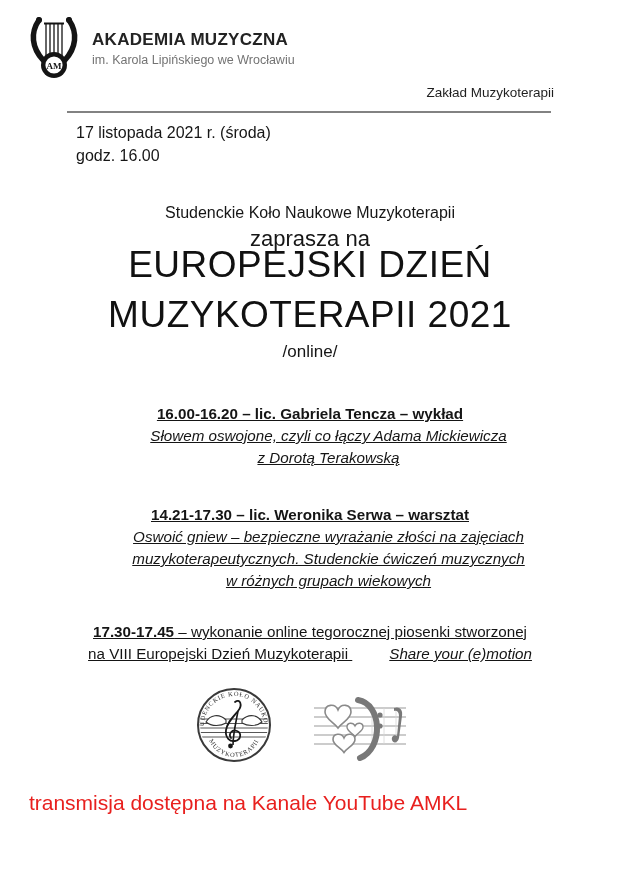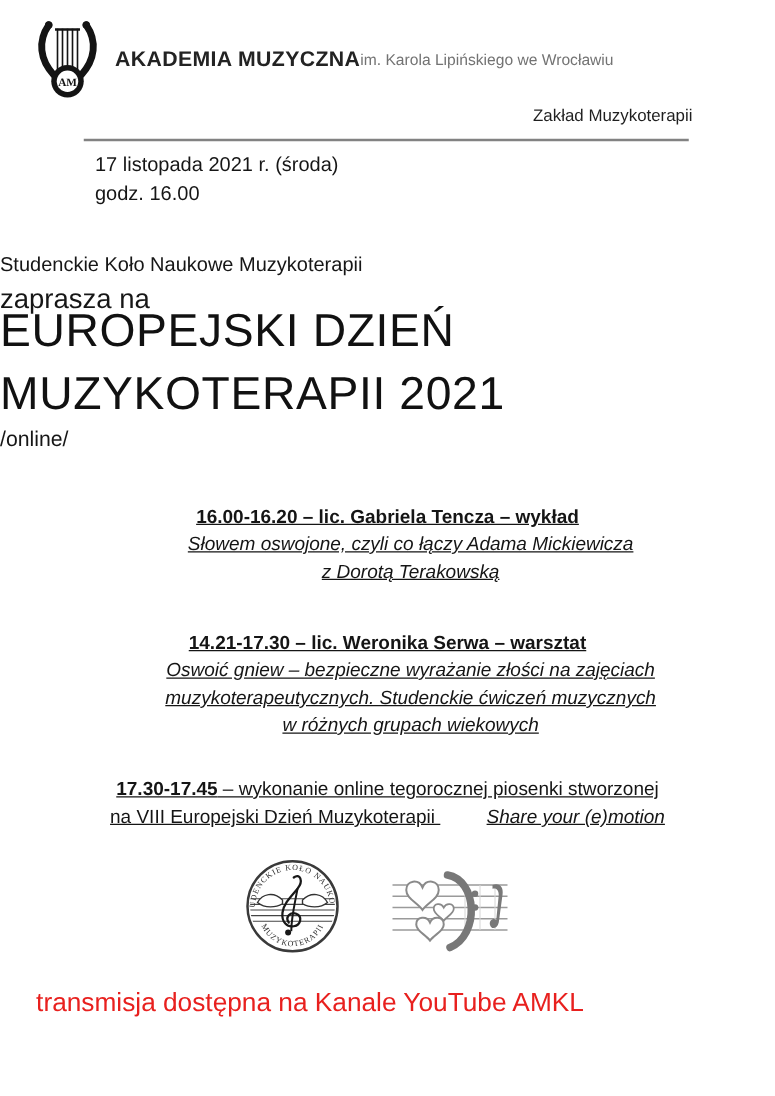--- a/index.html
+++ b/index.html
@@ -3,28 +3,28 @@
 <meta charset="utf-8">
 <style>
   html,body{margin:0;padding:0;background:#ffffff;}
   .page{
     position:relative;width:620px;height:877px;background:#ffffff;
     font-family:"Liberation Sans","DejaVu Sans",sans-serif;color:#1b1b1b;
     overflow:hidden;
   }
   
   .brand{position:absolute;left:27px;top:16px;display:flex;align-items:center;gap:11px;}
-  .brand-text{display:flex;flex-direction:row;}
+  .brand-text{display:flex;flex-direction:column;}
   .brand-name{font-size:17px;font-weight:700;letter-spacing:.3px;color:#232323;}
   .brand-sub{font-size:12.5px;margin-top:3px;color:#737373;}
   .dept{position:absolute;top:85px;right:66px;font-size:13.5px;color:#1f1f1f;}
   .rule{position:absolute;left:67px;top:111px;width:484px;height:2px;background:#828282;}
   .when{position:absolute;left:76px;top:121px;font-size:16px;line-height:23px;color:#161616;}
   
-  .cline{position:absolute;left:0;width:620px;text-align:left;color:#161616;}
+  .cline{position:absolute;left:0;width:620px;text-align:center;color:#161616;}
   .org1{top:204px;font-size:16px;}
   .org2{top:226px;font-size:22px;}
   .title{font-size:37px;letter-spacing:.5px;font-weight:400;color:#111;}
   .t1{top:244px;}
   .t2{top:294px;}
   .online{top:342px;font-size:17px;}
   
   .prog{position:absolute;left:0;width:620px;text-align:center;font-size:15.2px;line-height:22px;color:#151515;text-decoration:underline;}
   .p1{top:403px;}
   .p2{top:504px;}

